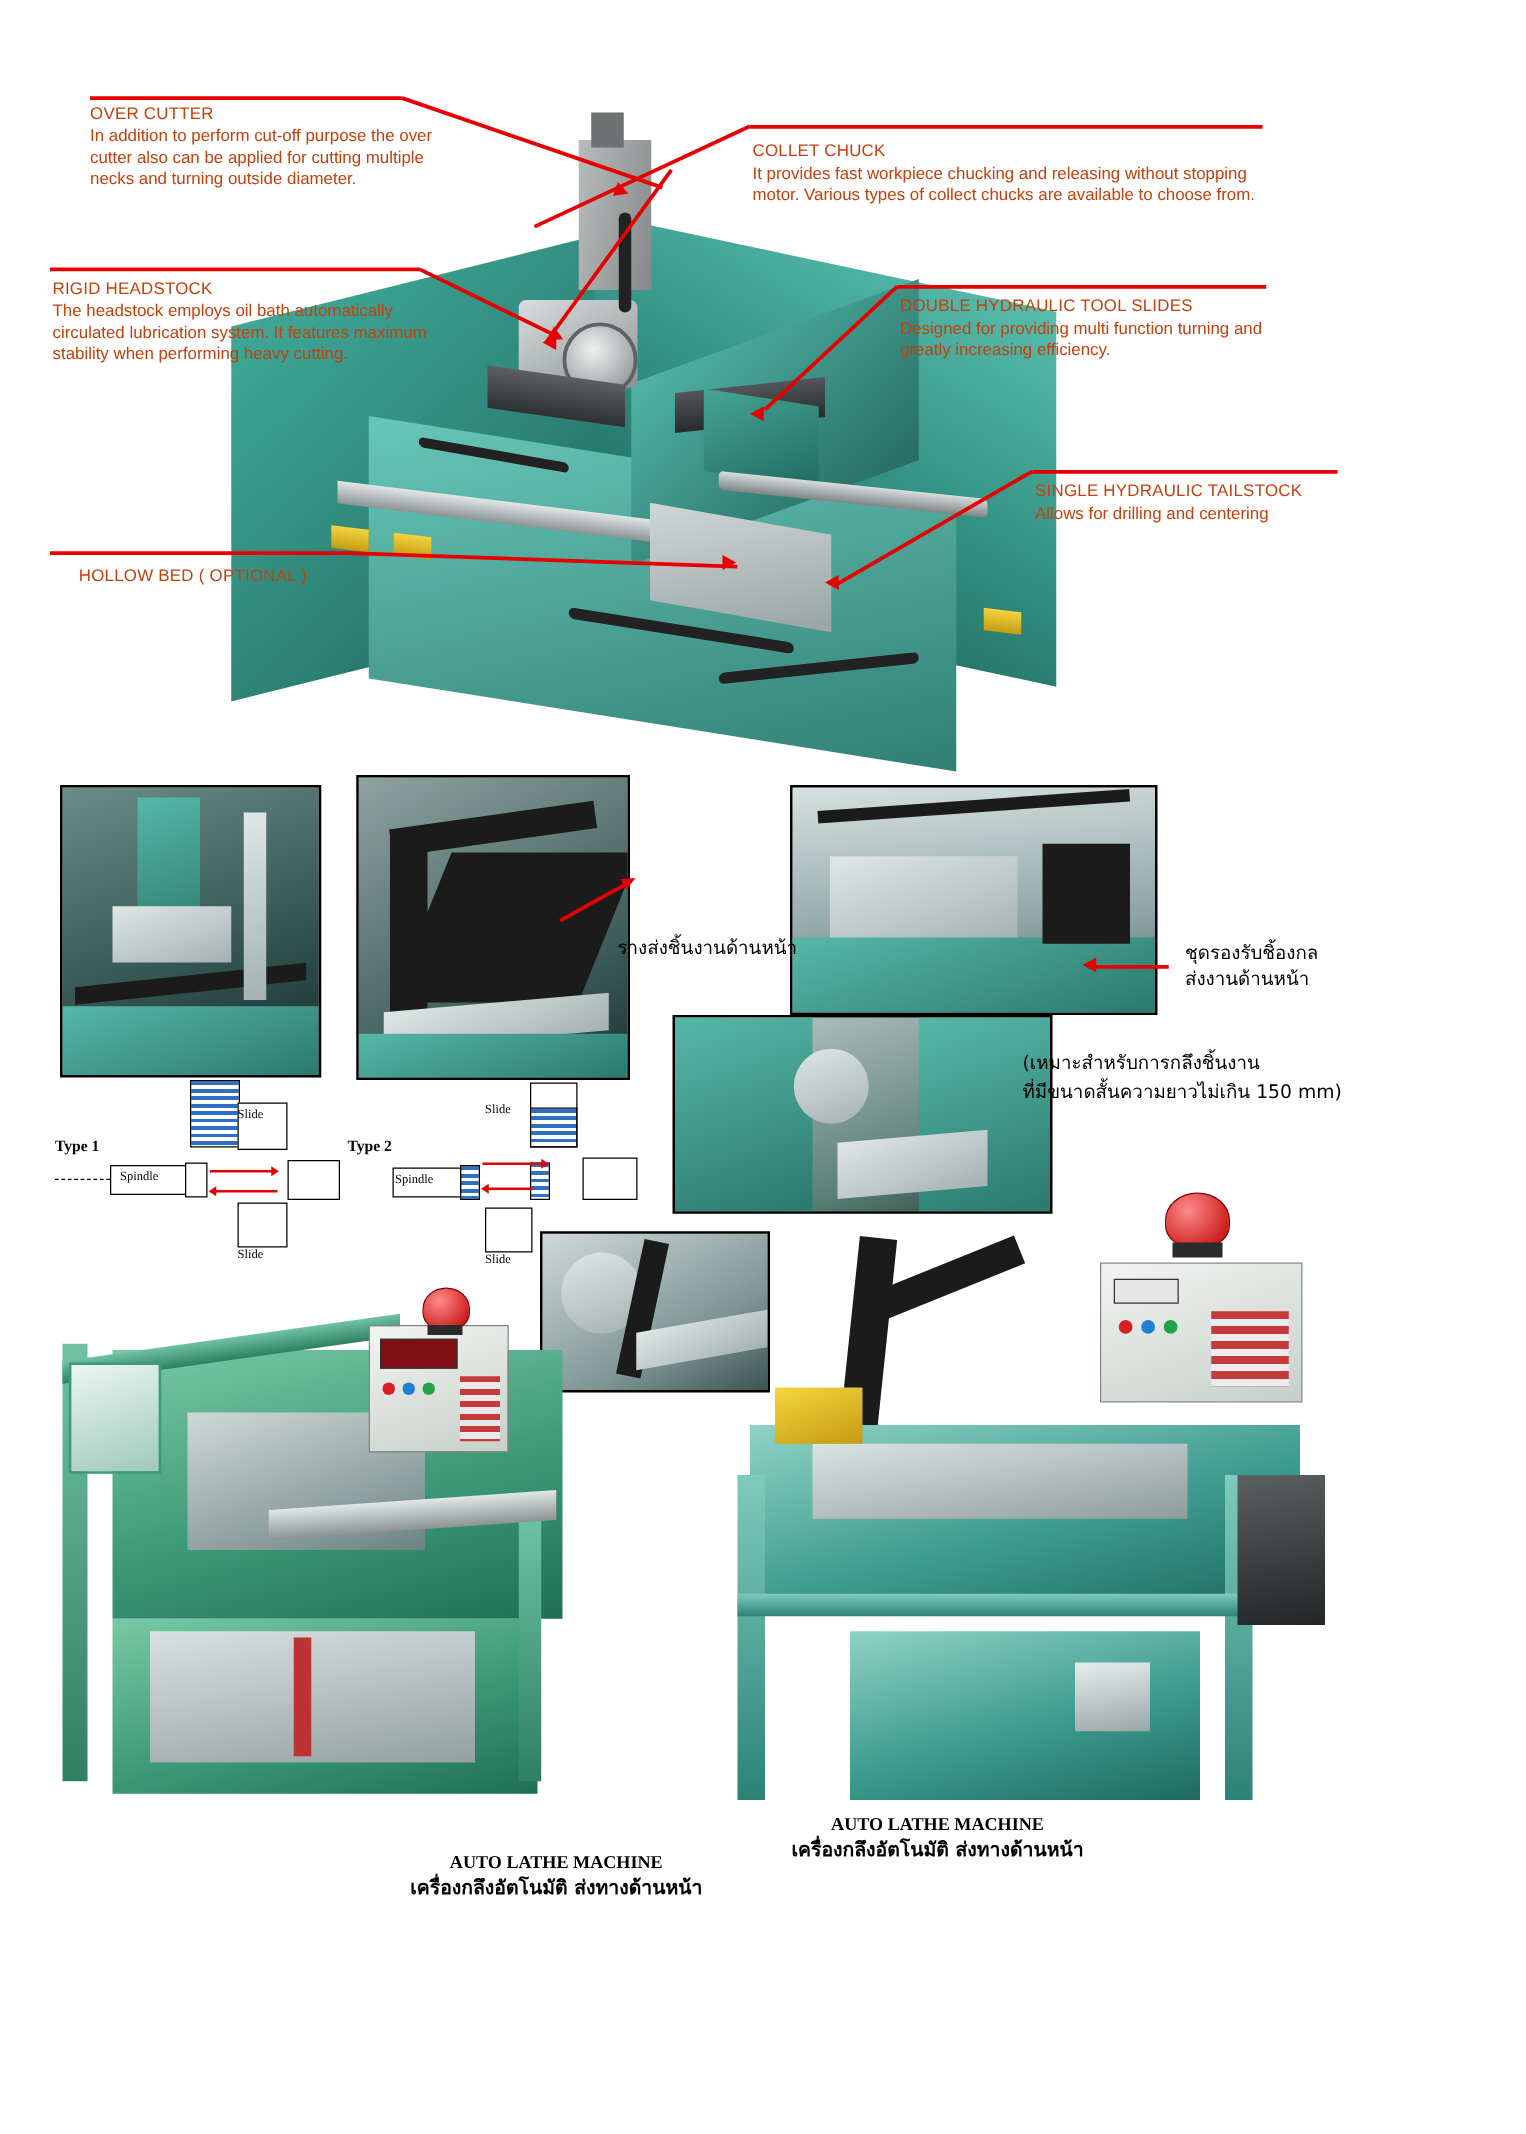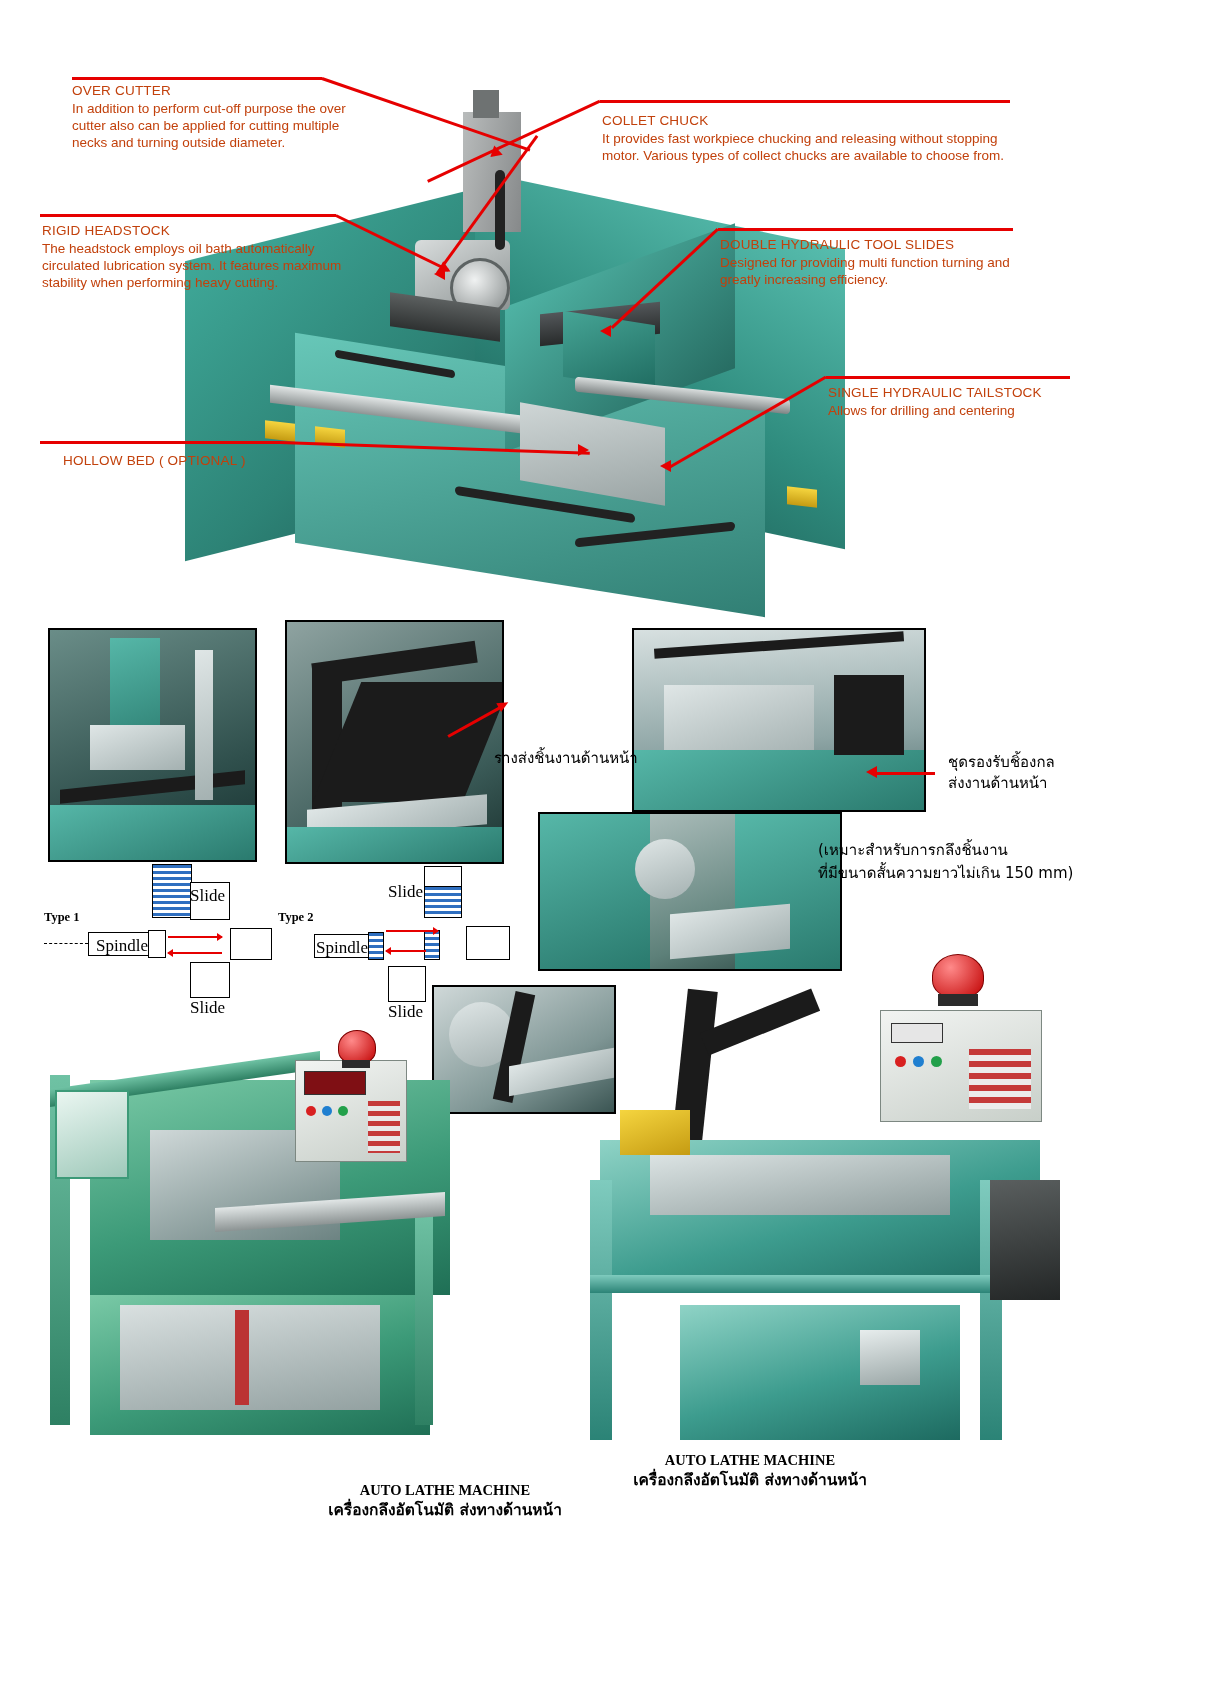--- a/index.html
+++ b/index.html
@@ -240,21 +240,21 @@
   .dbox {
     position: absolute;
     border: 1.5px solid #000;
     background: #fff;
     font-size: 11px;
     text-align: center;
     line-height: 1.1;
   }
   .dlabel {
     position: absolute;
-    font-size: 17px;
+    font-size: 10px;
     font-family: "Liberation Serif", serif;
   }
   .dtype {
     position: absolute;
     font-size: 12.5px;
     font-weight: bold;
     font-family: "Liberation Serif", serif;
   }
   .hatch {
     position: absolute;

